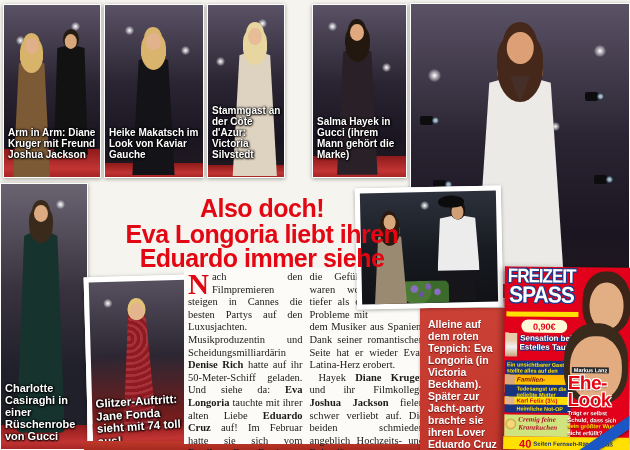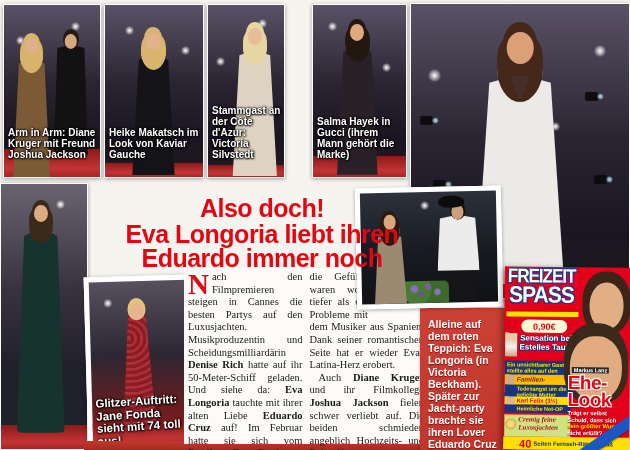--- a/index.html
+++ b/index.html
@@ -221,35 +221,36 @@
         <span class="vneck" style="border-left-width:10px;border-right-width:10px;border-top-width:26px;top:54px;"></span>
         <div class="p-dress"></div>
       </div>
       <div class="carpet" style="height:10%;"></div>
     </div>
   </figure>
 
   <div class="headline">
     <div>Also doch!</div>
     <div>Eva Longoria liebt ihren</div>
-    <div>Eduardo immer noch</div>
+    <div>Eduardo immer siehe</div>
   </div>
 
   <figure class="photo" style="left:0;top:183px;width:88px;height:267px;margin:0;">
     <div class="scene" style="background:linear-gradient(180deg,#6a6472 0%,#38323e 40%,#20202a 70%);">
       <span class="flash" style="left:64%;top:6%;"></span>
       <div class="person" style="left:16%;top:6%;--hw:18px;--hair:#3a2a1c;--skin:#dcab82;--dress:#17332e;--bw:52px;--bh:205px;">
         <div class="p-hair">
             <div class="p-face"></div>
           </div>
         <div class="p-chest"></div>
         <div class="p-dress" style="border-radius:0 0 8px 8px;"></div>
       </div>
       <div class="carpet" style="height:9%;"></div>
     </div>
+    <figcaption class="cap" style="font-size:11px;line-height:12px;bottom:8px;">Charlotte Casiraghi in einer Rüschenrobe von Gucci</figcaption>
   </figure>
 
   <figure class="photo framed" style="left:86px;top:276px;width:99px;height:167px;margin:0;transform:rotate(-1.6deg);">
     <div class="scene" style="background:linear-gradient(180deg,#57505f 0%,#2c2733 45%,#6e1d1d 80%,#a32626 100%);">
       <span class="flash" style="left:14%;top:10%;"></span>
       <div class="person" style="left:26%;top:10%;--hw:18px;--hair:#e2c278;--skin:#e4b48e;--dress:#8e1b22;--bw:44px;--bh:116px;--locks:0;">
         <div class="p-hair">
             <div class="p-face"></div>
           </div>
         <div class="p-dress" style="background:repeating-radial-gradient(circle at 30% 20%, #a8323a 0 2px, #8e1b22 3px 6px);clip-path:polygon(30% 0,70% 0,88% 100%,12% 100%);"></div>
@@ -281,21 +282,21 @@
     </div>
   </figure>
 
   <div class="article">
     <div class="col">
       <p style="margin:0;"><span class="dropcap">N</span><span><span>ach den Filmpremieren steigen in Cannes die besten Partys auf den Luxusjachten. Musikproduzentin und Scheidungsmilliardärin </span><span class="seg-b">Denise Rich</span><span> hatte auf ihr 50-Meter-Schiff geladen. Und siehe da: </span><span class="seg-b">Eva Longoria</span><span> tauchte mit ihrer alten Liebe </span><span class="seg-b">Eduardo Cruz</span><span> auf! Im Februar hatte sie sich vom </span><span class="seg-b">Penélope-Cruz</span><span>-Bruder getrennt. Doch</span></span></p>
     </div>
     <div class="col">
       <div class="photo-spacer"></div>
       <p style="margin:0;"><span><span>die Gefühle waren wohl tiefer als die Probleme mit dem Musiker aus Spanien. Dank seiner romantischen Seite hat er wieder Evas Latina-Herz erobert.</span></span></p>
-      <p class="p2"><span><span>Auch </span><span class="seg-b">Diane Kruger</span><span> und ihr Filmkollege </span><span class="seg-b">Joshua Jackson</span><span> fielen schwer verliebt auf. Die beiden schmieden angeblich Hochzeits- und Babypläne.</span></span></p>
+      <p class="p2"><span><span>Hayek </span><span class="seg-b">Diane Kruger</span><span> und ihr Filmkollege </span><span class="seg-b">Joshua Jackson</span><span> fielen schwer verliebt auf. Die beiden schmieden angeblich Hochzeits- und Babypläne.</span></span></p>
     </div>
   </div>
 
   <div class="bottom-band"></div>
 
   <div class="redbox">
     <span>Alleine auf dem roten Teppich: Eva Longoria (in Victoria Beckham). Später zur Jacht-party brachte sie ihren Lover Eduardo Cruz mit</span>
   </div>
 
   <div class="cover">
@@ -308,21 +309,21 @@
     <div class="price">0,90€</div>
     <div class="baby-photo"></div>
     <div class="story1">Sensation bei Estelles Taufe</div>
     <div class="bstrip strip-blue">Ein unsichtbarer Gast stellte alles auf den Kopf ...</div>
     <div class="fam-head">Familien-Tragödie</div>
     <div class="fam-thumb"></div>
     <div class="bstrip strip-fam-sub">Todesangst um die geliebte Mutter</div>
     <div class="karl-head">Karl Felix (3½)</div>
     <div class="karl-thumb"></div>
     <div class="bstrip strip-karl-sub">Heimliche Not-OP</div>
-    <div class="green">Cremig feine Luxusjachten</div>
+    <div class="green">Cremig feine Kranzkuchen</div>
     <div class="cake"></div>
     <div class="man-face"></div>
     <div class="kicker">Markus Lanz</div>
     <div class="bigred">
       <div>Ehe-</div>
       <div>Look</div>
     </div>
     <div class="coversub"><span>Trägt er selbst Schuld, dass sich </span><span class="seg-h">sein größter Wunsch</span><span> nicht erfüllt?</span></div>
     <div class="covbottom">
       <span class="num">40</span>

